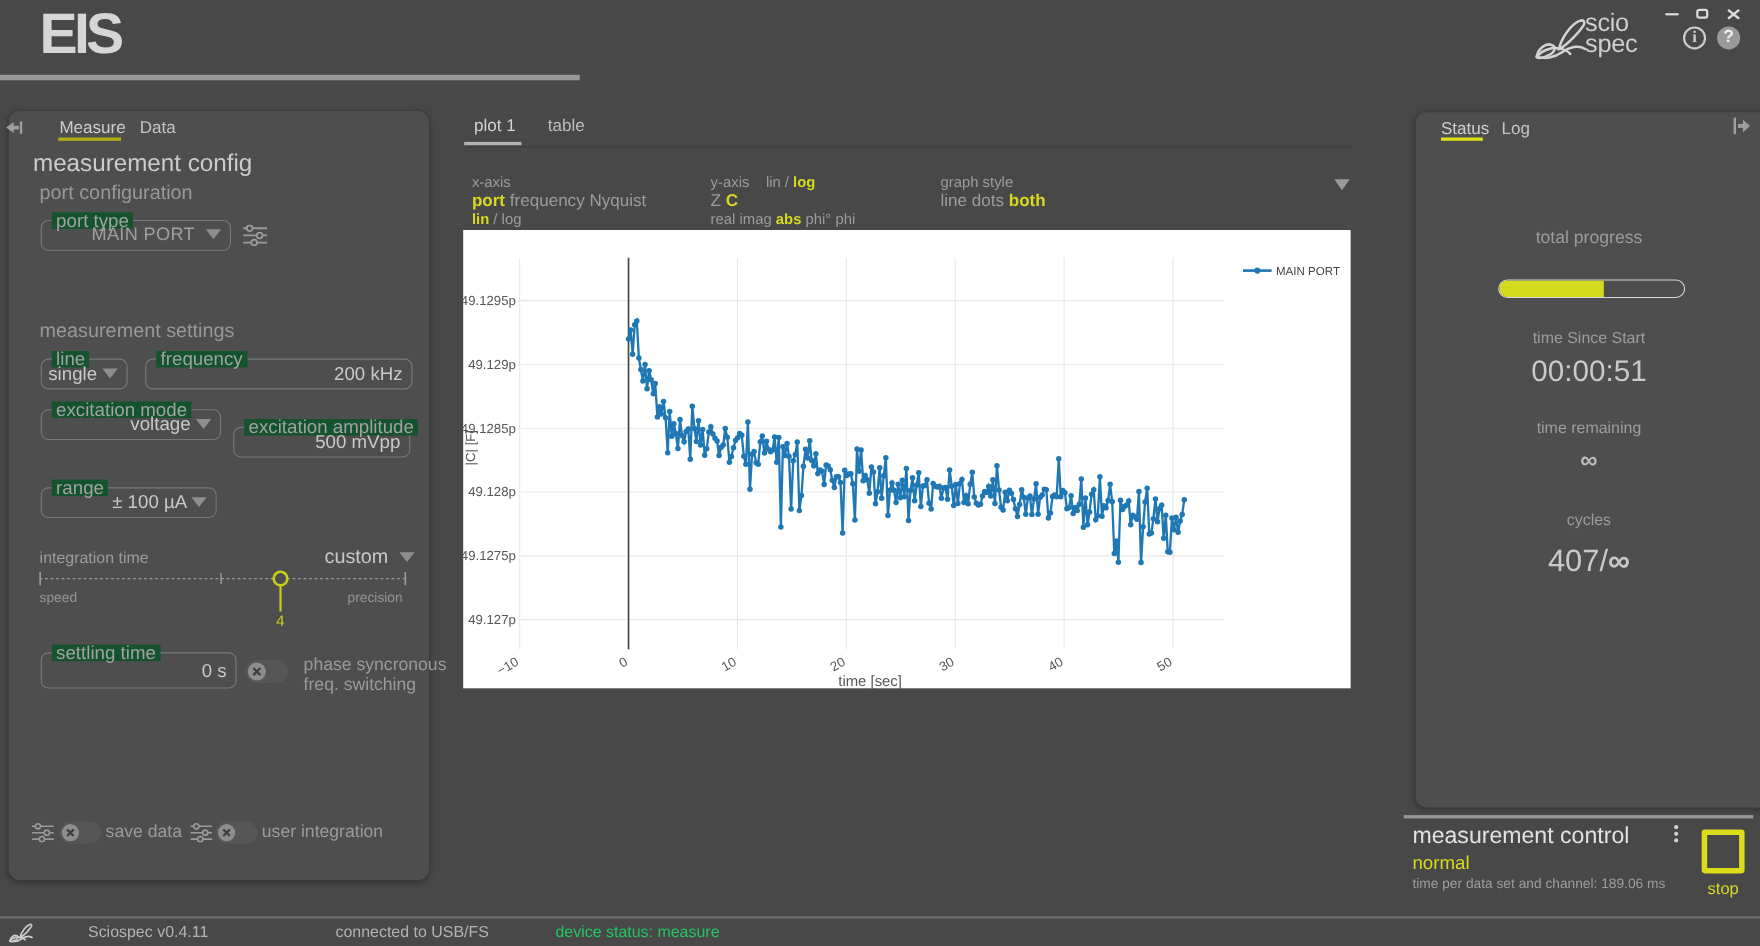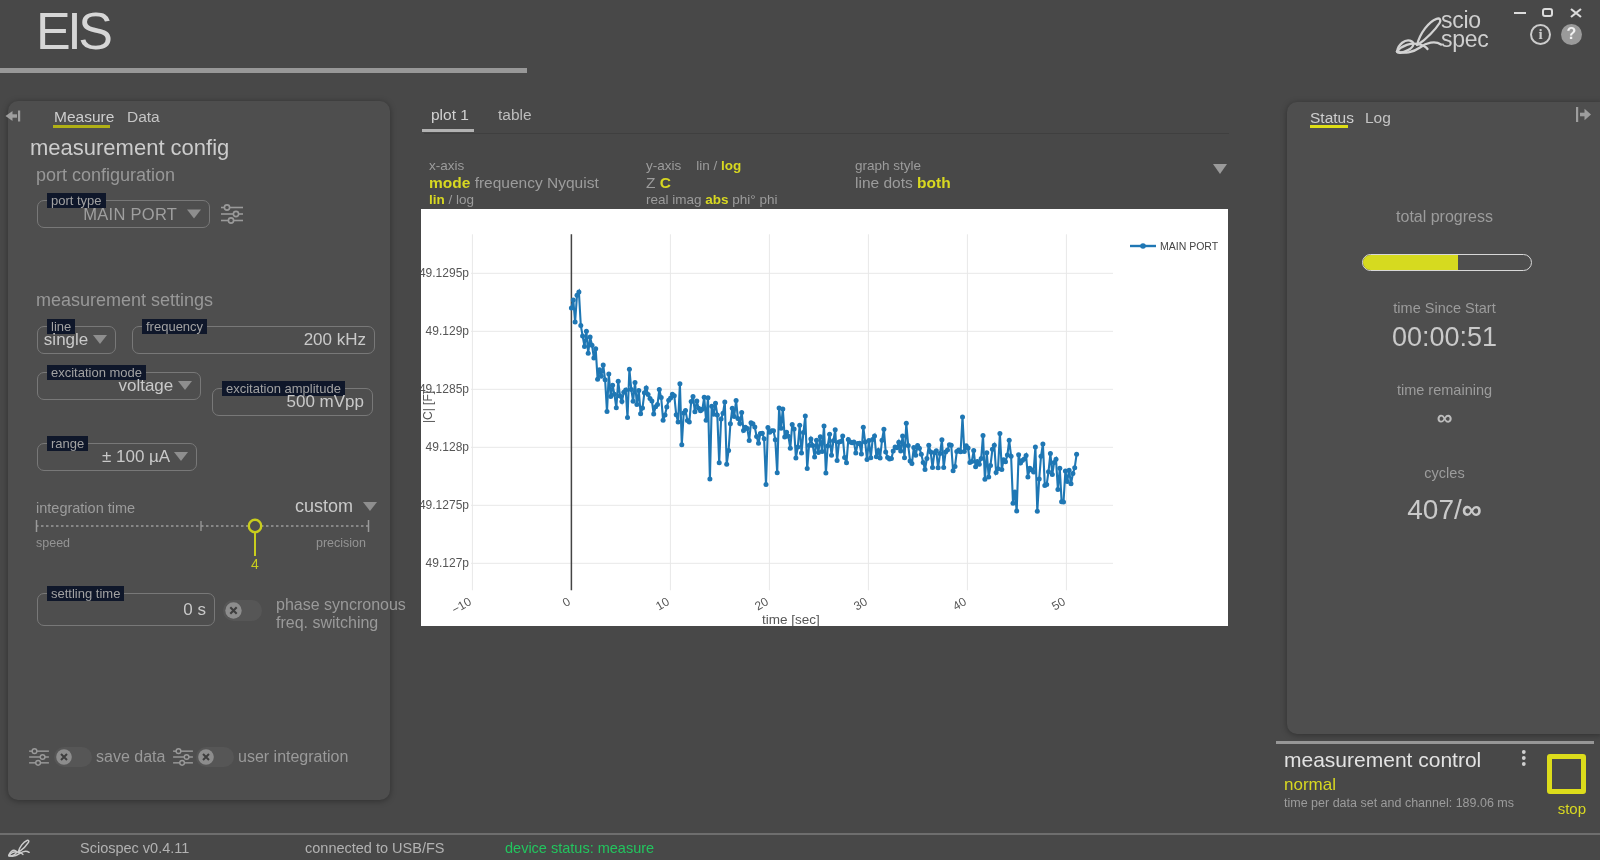--- a/index.html
+++ b/index.html
@@ -1,25 +1,25 @@
 <!DOCTYPE html>
 <html><head><meta charset="utf-8"><style>
 *{margin:0;padding:0;box-sizing:border-box}
 html,body{width:1600px;height:860px;overflow:hidden;background:#484848;font-family:"Liberation Sans",sans-serif}
 .abs{position:absolute}
 .panel{position:absolute;background:#4e4e4e;border-radius:10px;box-shadow:0 1px 6px rgba(0,0,0,.35)}
 .fs{position:absolute;border:1px solid #787878;border-radius:7px}
-.fs .lbl{position:absolute;top:-8px;left:9px;background:#0f172a;padding:0 4px;font-size:13px;color:#a2a2a2;line-height:15px;white-space:nowrap}
+.fs .lbl{position:absolute;top:-8px;left:9px;background:#14532d;padding:0 4px;font-size:17px;color:#a2a2a2;line-height:15px;white-space:nowrap}
 .fs .val{position:absolute;right:8px;top:50%;transform:translateY(-50%);font-size:17px;color:#a5a5a5;white-space:nowrap}
 .yel{color:#d8d821;font-weight:bold}
 .tri{display:inline-block;width:0;height:0;border-left:7px solid transparent;border-right:7px solid transparent;border-top:9px solid #8e8e8e;vertical-align:1px}
 </style></head>
 <body>
 
-<div class="abs" style="left:36px;top:1px;font-size:52px;font-weight:400;color:#d6d6d6;letter-spacing:-3.5px">EIS</div>
+<div class="abs" style="left:36px;top:1px;font-size:52px;font-weight:700;color:#d6d6d6;letter-spacing:-3.5px">EIS</div>
 <div class="abs" style="left:0;top:68px;width:527px;height:5px;background:#989898"></div>
 <div id="toprightlogo">
 <svg class="abs" style="left:1393px;top:12px" width="50" height="42" viewBox="0 0 50 42">
  <g stroke="#d2d2d2" stroke-width="2.3" fill="none" stroke-linecap="round">
   <path d="M24 33 C27 21,36 9.5,43.5 6.8 C47 5.7,48.3 8.2,46.6 11 C42.5 17.5,33 27.5,25.5 32.2"></path>
   <path d="M4 39.5 C5.5 32,12 27.3,17 28.6 C22 30,21.5 34.8,15 38.1 C9 41.2,4.5 41.6,4 39.5 Z"></path>
   <path d="M4 39.5 C11 42,20 40.5,27 35.5 C33.5 30.8,42 28.5,48 32.5"></path>
   <path d="M4 39.5 C9 33.5,18 30.5,25.5 32.2 C30 33.3,33 35,34.5 37"></path>
  </g>
 </svg>
@@ -141,21 +141,21 @@
 </div>
 <div class="abs" style="left:238px;top:748px;font-size:16px;color:#9a9a9a">user integration</div>
 </div>
 
 <div id="chartcol">
 <div class="abs" style="left:431px;top:106px;font-size:15.5px;color:#d2d2d2">plot 1</div>
 <div class="abs" style="left:422px;top:129px;width:52px;height:2.5px;background:#b2b2b2"></div>
 <div class="abs" style="left:498px;top:106px;font-size:15.5px;color:#bdbdbd">table</div>
 <div class="abs" style="left:424px;top:132.5px;width:805px;height:1.5px;background:#3f3f3f"></div>
 <div class="abs" style="left:429px;top:158px;font-size:13.5px;color:#9c9c9c">x-axis</div>
-<div class="abs" style="left:429px;top:174px;font-size:15.5px;color:#9c9c9c"><span class="yel">mode</span> frequency Nyquist</div>
+<div class="abs" style="left:429px;top:174px;font-size:15.5px;color:#9c9c9c"><span class="yel">port</span> frequency Nyquist</div>
 <div class="abs" style="left:429px;top:192px;font-size:13.5px;color:#9c9c9c"><span class="yel">lin</span> / log</div>
 <div class="abs" style="left:646px;top:158px;font-size:13.5px;color:#9c9c9c">y-axis &nbsp;&nbsp;&nbsp;lin / <span class="yel">log</span></div>
 <div class="abs" style="left:646px;top:174px;font-size:15.5px;color:#9c9c9c">Z <span class="yel">C</span></div>
 <div class="abs" style="left:646px;top:192px;font-size:13.5px;color:#9c9c9c">real imag <span class="yel">abs</span> phi° phi</div>
 <div class="abs" style="left:855px;top:158px;font-size:13.5px;color:#9c9c9c">graph style</div>
 <div class="abs" style="left:855px;top:174px;font-size:15.5px;color:#9c9c9c">line dots <span class="yel">both</span></div>
 <div class="abs" style="left:1213px;top:161px"><span class="tri" style="border-left-width:7.5px;border-right-width:7.5px;border-top-width:10px;border-top-color:#9a9a9a"></span></div>
 <svg class="abs" style="left:421px;top:209px" width="807" height="417" viewBox="0 0 807 417">
  <rect x="0" y="0" width="807" height="417" fill="#ffffff"></rect>
 
@@ -507,21 +507,21 @@
 <svg class="abs" style="left:1520px;top:749px" width="8" height="18" viewBox="0 0 8 18">
       <g fill="#cfcfcf">
         <circle cx="3.8" cy="3" r="1.9"></circle>
         <circle cx="3.8" cy="9" r="1.9"></circle>
         <circle cx="3.8" cy="15" r="1.9"></circle>
       </g>
     </svg>
 <div class="abs" style="left:1547px;top:754px;width:39px;height:40px;border:5.5px solid #dcdc1b;border-radius:3px"></div>
 <div class="abs" style="left:1284px;top:775px;font-size:17px;color:#d8d821">normal</div>
 <div class="abs" style="left:1284px;top:796px;font-size:12.5px;color:#9c9c9c">time per data set and channel: 189.06 ms</div>
-<div class="abs" style="left:1547px;top:800px;width:39px;text-align:right;font-size:15px;color:#d8d821">stop</div>
+<div class="abs" style="left:1547px;top:800px;width:39px;text-align:center;font-size:15px;color:#d8d821">stop</div>
 </div>
 
 <div id="bottombar">
 <div class="abs" style="left:0;top:833px;width:1600px;height:1.5px;background:#6e6e6e"></div>
 <svg class="abs" style="left:7px;top:837px" width="23" height="20" viewBox="0 0 50 42">
  <g stroke="#cccccc" stroke-width="3.3" fill="none" stroke-linecap="round">
   <path d="M24 33 C27 21,36 9.5,43.5 6.8 C47 5.7,48.3 8.2,46.6 11 C42.5 17.5,33 27.5,25.5 32.2"></path>
   <path d="M4 39.5 C5.5 32,12 27.3,17 28.6 C22 30,21.5 34.8,15 38.1 C9 41.2,4.5 41.6,4 39.5 Z"></path>
   <path d="M4 39.5 C11 42,20 40.5,27 35.5 C33.5 30.8,42 28.5,48 32.5"></path>
   <path d="M4 39.5 C9 33.5,18 30.5,25.5 32.2 C30 33.3,33 35,34.5 37"></path>

